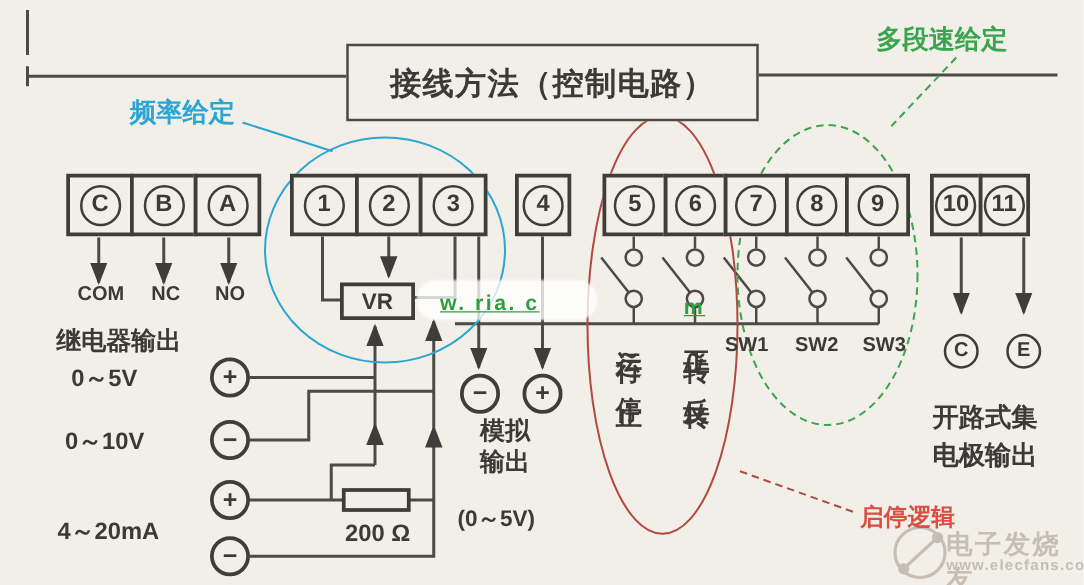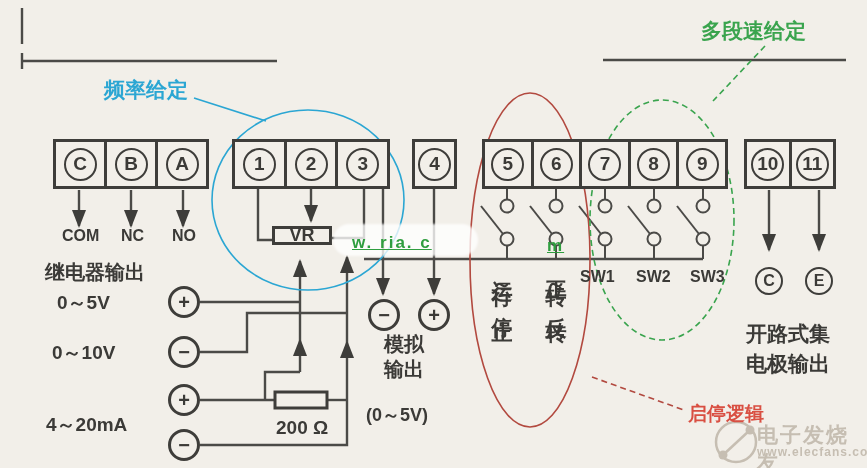--- a/index.html
+++ b/index.html
@@ -16,21 +16,21 @@
     display:flex;align-items:center;justify-content:center;font-size:25px;font-weight:bold;letter-spacing:1px;background:var(--bg);}
   .strip{position:absolute;display:flex;height:50px;}
   .tbox{flex:1;border:3px solid #3e3d3a;margin-left:-3px;display:flex;align-items:center;justify-content:center;background:var(--bg);}
   .tbox:first-child{margin-left:0;}
   .tcirc{width:33px;height:33px;border:2.5px solid #3e3d3a;border-radius:50%;display:flex;align-items:center;justify-content:center;
     font-size:19px;font-weight:bold;box-sizing:border-box;}
   .pcirc{position:absolute;width:32px;height:32px;border:3px solid #3e3d3a;border-radius:50%;background:var(--bg);
     display:flex;align-items:center;justify-content:center;font-size:20px;font-weight:bold;box-sizing:border-box;}
   .scirc{position:absolute;width:28px;height:28px;border:2.5px solid #3e3d3a;border-radius:50%;background:var(--bg);
     display:flex;align-items:center;justify-content:center;font-size:16px;font-weight:bold;box-sizing:border-box;}
-  .vrbox{position:absolute;left:272px;top:226px;width:60px;height:19px;border:3px solid #3e3d3a;background:var(--bg);
+  .vrbox{position:absolute;left:272px;top:226px;width:60px;height:30px;border:3px solid #3e3d3a;background:var(--bg);
     display:flex;align-items:center;justify-content:center;font-size:18px;font-weight:bold;box-sizing:border-box;}
   .vtext{position:absolute;writing-mode:vertical-rl;text-orientation:upright;font-size:21px;font-weight:bold;letter-spacing:5px;color:var(--ink);}
   .blue{color:var(--blue);} .green{color:var(--green);} .red{color:var(--red);}
   .wm-blob{position:absolute;left:333px;top:224px;width:145px;height:32px;background:rgba(255,255,255,.78);border-radius:16px;filter:blur(1px);}
   .wm-text{position:absolute;font-size:17px;font-weight:bold;color:var(--wmgreen);letter-spacing:2px;text-decoration:underline;}
   .logo-brand{position:absolute;left:757px;top:421px;font-size:21px;font-weight:bold;color:var(--logogray);letter-spacing:2px;}
   .logo-site{position:absolute;left:757px;top:445px;font-size:12px;font-weight:bold;color:var(--logogray);letter-spacing:1px;}
   svg .w{stroke:var(--wire);stroke-width:2.4;fill:none;}
   svg .thin{stroke-width:2;}
 </style>
@@ -151,20 +151,23 @@
     </g>
 
     <g stroke="#c6beb2" stroke-width="2.5" fill="none">
       <circle cx="736" cy="442" r="20"></circle>
       <line x1="723" y1="455" x2="750" y2="430"></line>
       <circle cx="723" cy="455" r="4.5" fill="#c6beb2" stroke="none"></circle>
       <circle cx="750" cy="430" r="4.5" fill="#c6beb2" stroke="none"></circle>
     </g>
   </svg>
 
+  <div class="title-box">
+    <span>接线方法（控制电路）</span>
+  </div>
 
   <div class="lbl blue" style="left:90px;top:76px;font-size:21px;margin-left:14px;">频率给定</div>
   <div class="lbl red" style="left:688px;top:401px;font-size:19px;">启停逻辑</div>
   <div class="lbl green" style="left:701px;top:17px;font-size:21px;">多段速给定</div>
 
   <div class="strip" style="left:53px;top:139px;width:156px;">
     <div class="tbox">
         <span class="tcirc">C</span>
       </div>
     <div class="tbox">
@@ -204,21 +207,21 @@
         <span class="tcirc">7</span>
       </div>
     <div class="tbox">
         <span class="tcirc">8</span>
       </div>
     <div class="tbox">
         <span class="tcirc">9</span>
       </div>
   </div>
 
-  <div class="strip" style="left:744px;top:139px;width:92px;">
+  <div class="strip" style="left:744px;top:139px;width:80px;">
     <div class="tbox">
         <span class="tcirc">10</span>
       </div>
     <div class="tbox">
         <span class="tcirc">11</span>
       </div>
   </div>
 
   <div class="lbl" style="left:62px;top:227px;font-size:16px;">COM</div>
   <div class="lbl" style="left:121px;top:227px;font-size:16px;">NC</div>

